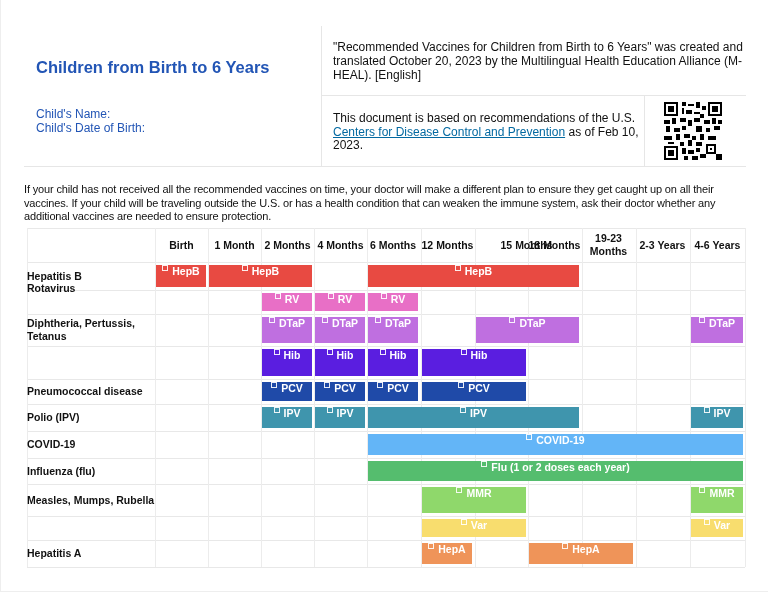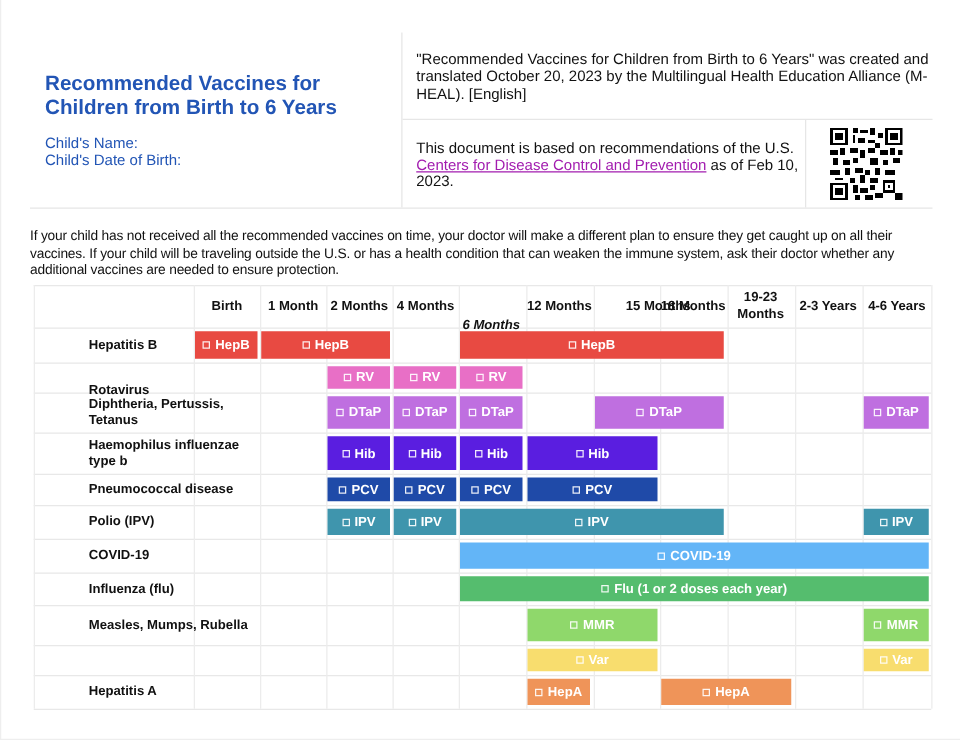--- a/index.html
+++ b/index.html
@@ -10,40 +10,39 @@
   .title { position: absolute; left: 36px; top: 58px; font-size: 16.5px; font-weight: bold; color: #2255b5; line-height: 19px; width: 280px; }
   .child-info { position: absolute; left: 36px; top: 107px; font-size: 12px; color: #2255b5; line-height: 14px; }
 
   .hdr-vline { position: absolute; left: 321px; top: 26px; width: 1px; height: 140px; background: #e6e6e6; }
   .hdr-hline1 { position: absolute; left: 322px; top: 95px; width: 424px; height: 1px; background: #e6e6e6; }
   .hdr-hline2 { position: absolute; left: 24px; top: 166px; width: 722px; height: 1px; background: #e6e6e6; }
   .qr-vline { position: absolute; left: 644px; top: 96px; width: 1px; height: 70px; background: #e6e6e6; }
 
   .credit { position: absolute; left: 333px; top: 40px; width: 410px; font-size: 12px; line-height: 14px; }
   .basis { position: absolute; left: 333px; top: 112px; width: 310px; font-size: 12px; line-height: 13.5px; }
-  .basis a { color: #a21caf; text-decoration: underline; }
+  .basis a { color: #0369a1; text-decoration: underline; }
   .qr { position: absolute; left: 664px; top: 102px; width: 58px; height: 58px; }
 
   .intro { position: absolute; left: 24px; top: 183px; width: 730px; font-size: 11px; line-height: 13.5px; letter-spacing: -0.15px; }
 
   .grid { position: absolute; left: 27px; top: 228px; width: 718px; height: 338px; }
   .gline-h { position: absolute; height: 1px; background: #e8e8e8; }
   .gline-v { position: absolute; width: 1px; background: #ececec; }
   .col-head { position: absolute; font-size: 10.5px; font-weight: bold; text-align: center; line-height: 13px; display: flex; align-items: center; justify-content: center; }
-  .row-label { position: absolute; left: 0; font-size: 10.5px; font-weight: bold; line-height: 13px; display: flex; align-items: center; width: 128px; margin-left: 44px; }
-  .bar { position: absolute; color: #fff; font-weight: bold; font-size: 10.5px; display: flex; align-items: center; justify-content: center; white-space: nowrap; }
+  .row-label { position: absolute; left: 0; font-size: 10.5px; font-weight: bold; line-height: 13px; display: flex; align-items: center; width: 128px; }
+  .bar { position: absolute; color: #fff; font-weight: bold; font-size: 10.5px; display: flex; align-items: flex-start; justify-content: center; white-space: nowrap; }
   .bar .sq { display: inline-block; width: 6px; height: 6px; border: 1px solid #fff; margin-right: 4px; opacity: 0.9; }
 </style>
 </head>
 <body>
 
 <div class="page-frame"></div>
 
 <div class="title">
-  <div>Recommended Vaccines for</div>
   <div>Children from Birth to 6 Years</div>
 </div>
 <div class="child-info">
   <div>Child's Name:</div>
   <div>Child's Date of Birth:</div>
 </div>
 
 <div class="hdr-vline"></div>
 <div class="hdr-hline1"></div>
 <div class="hdr-hline2"></div>
@@ -136,31 +135,30 @@
     <div class="gline-v" style="left: 448px; top: 0px; height: 339px;"></div>
     <div class="gline-v" style="left: 501px; top: 0px; height: 339px;"></div>
     <div class="gline-v" style="left: 555px; top: 0px; height: 339px;"></div>
     <div class="gline-v" style="left: 609px; top: 0px; height: 339px;"></div>
     <div class="gline-v" style="left: 663px; top: 0px; height: 339px;"></div>
     <div class="gline-v" style="left: 718px; top: 0px; height: 339px;"></div>
     <div class="col-head" style="left: 128px; top: 0px; width: 53px; height: 34px;">Birth</div>
     <div class="col-head" style="left: 181px; top: 0px; width: 53px; height: 34px;">1 Month</div>
     <div class="col-head" style="left: 234px; top: 0px; width: 53px; height: 34px;">2 Months</div>
     <div class="col-head" style="left: 287px; top: 0px; width: 53px; height: 34px;">4 Months</div>
-    <div class="col-head" style="left: 340px; top: 15px; width: 52px; height: 34px; font-style: italic;">6 Months</div>
+    <div class="col-head" style="left: 340px; top: 0px; width: 52px; height: 34px;">6 Months</div>
     <div class="col-head" style="left: 394px; top: 0px; width: 53px; height: 34px;">12 Months</div>
     <div class="col-head" style="left: 448px; top: 0px; width: 53px; height: 34px; margin-left: 25px;">15 Months</div>
     <div class="col-head" style="left: 501px; top: 0px; width: 53px; height: 34px;">18 Months</div>
     <div class="col-head" style="left: 555px; top: 0px; width: 53px; height: 34px;">19-23 Months</div>
     <div class="col-head" style="left: 609px; top: 0px; width: 53px; height: 34px;">2-3 Years</div>
     <div class="col-head" style="left: 663px; top: 0px; width: 55px; height: 34px;">4-6 Years</div>
     <div class="row-label" style="top: 34px; height: 28px;">Hepatitis B</div>
-    <div class="row-label" style="top: 72px; height: 24px; text-align: center;">Rotavirus</div>
+    <div class="row-label" style="top: 48px; height: 24px; text-align: center;">Rotavirus</div>
     <div class="row-label" style="top: 86px; height: 32px;">Diphtheria, Pertussis, Tetanus</div>
-    <div class="row-label" style="top: 118px; height: 33px;">Haemophilus influenzae type b</div>
     <div class="row-label" style="top: 151px; height: 25px;">Pneumococcal disease</div>
     <div class="row-label" style="top: 176px; height: 27px;">Polio (IPV)</div>
     <div class="row-label" style="top: 203px; height: 27px;">COVID-19</div>
     <div class="row-label" style="top: 230px; height: 26px;">Influenza (flu)</div>
     <div class="row-label" style="top: 256px; height: 32px;">Measles, Mumps, Rubella</div>
     <div class="row-label" style="top: 312px; height: 27px;">Hepatitis A</div>
     <div class="bar" style="left: 129px; top: 37px; width: 50px; height: 22px; background: rgb(232, 74, 66);">
       <span class="sq"></span>
       <span>HepB</span>
     </div>

